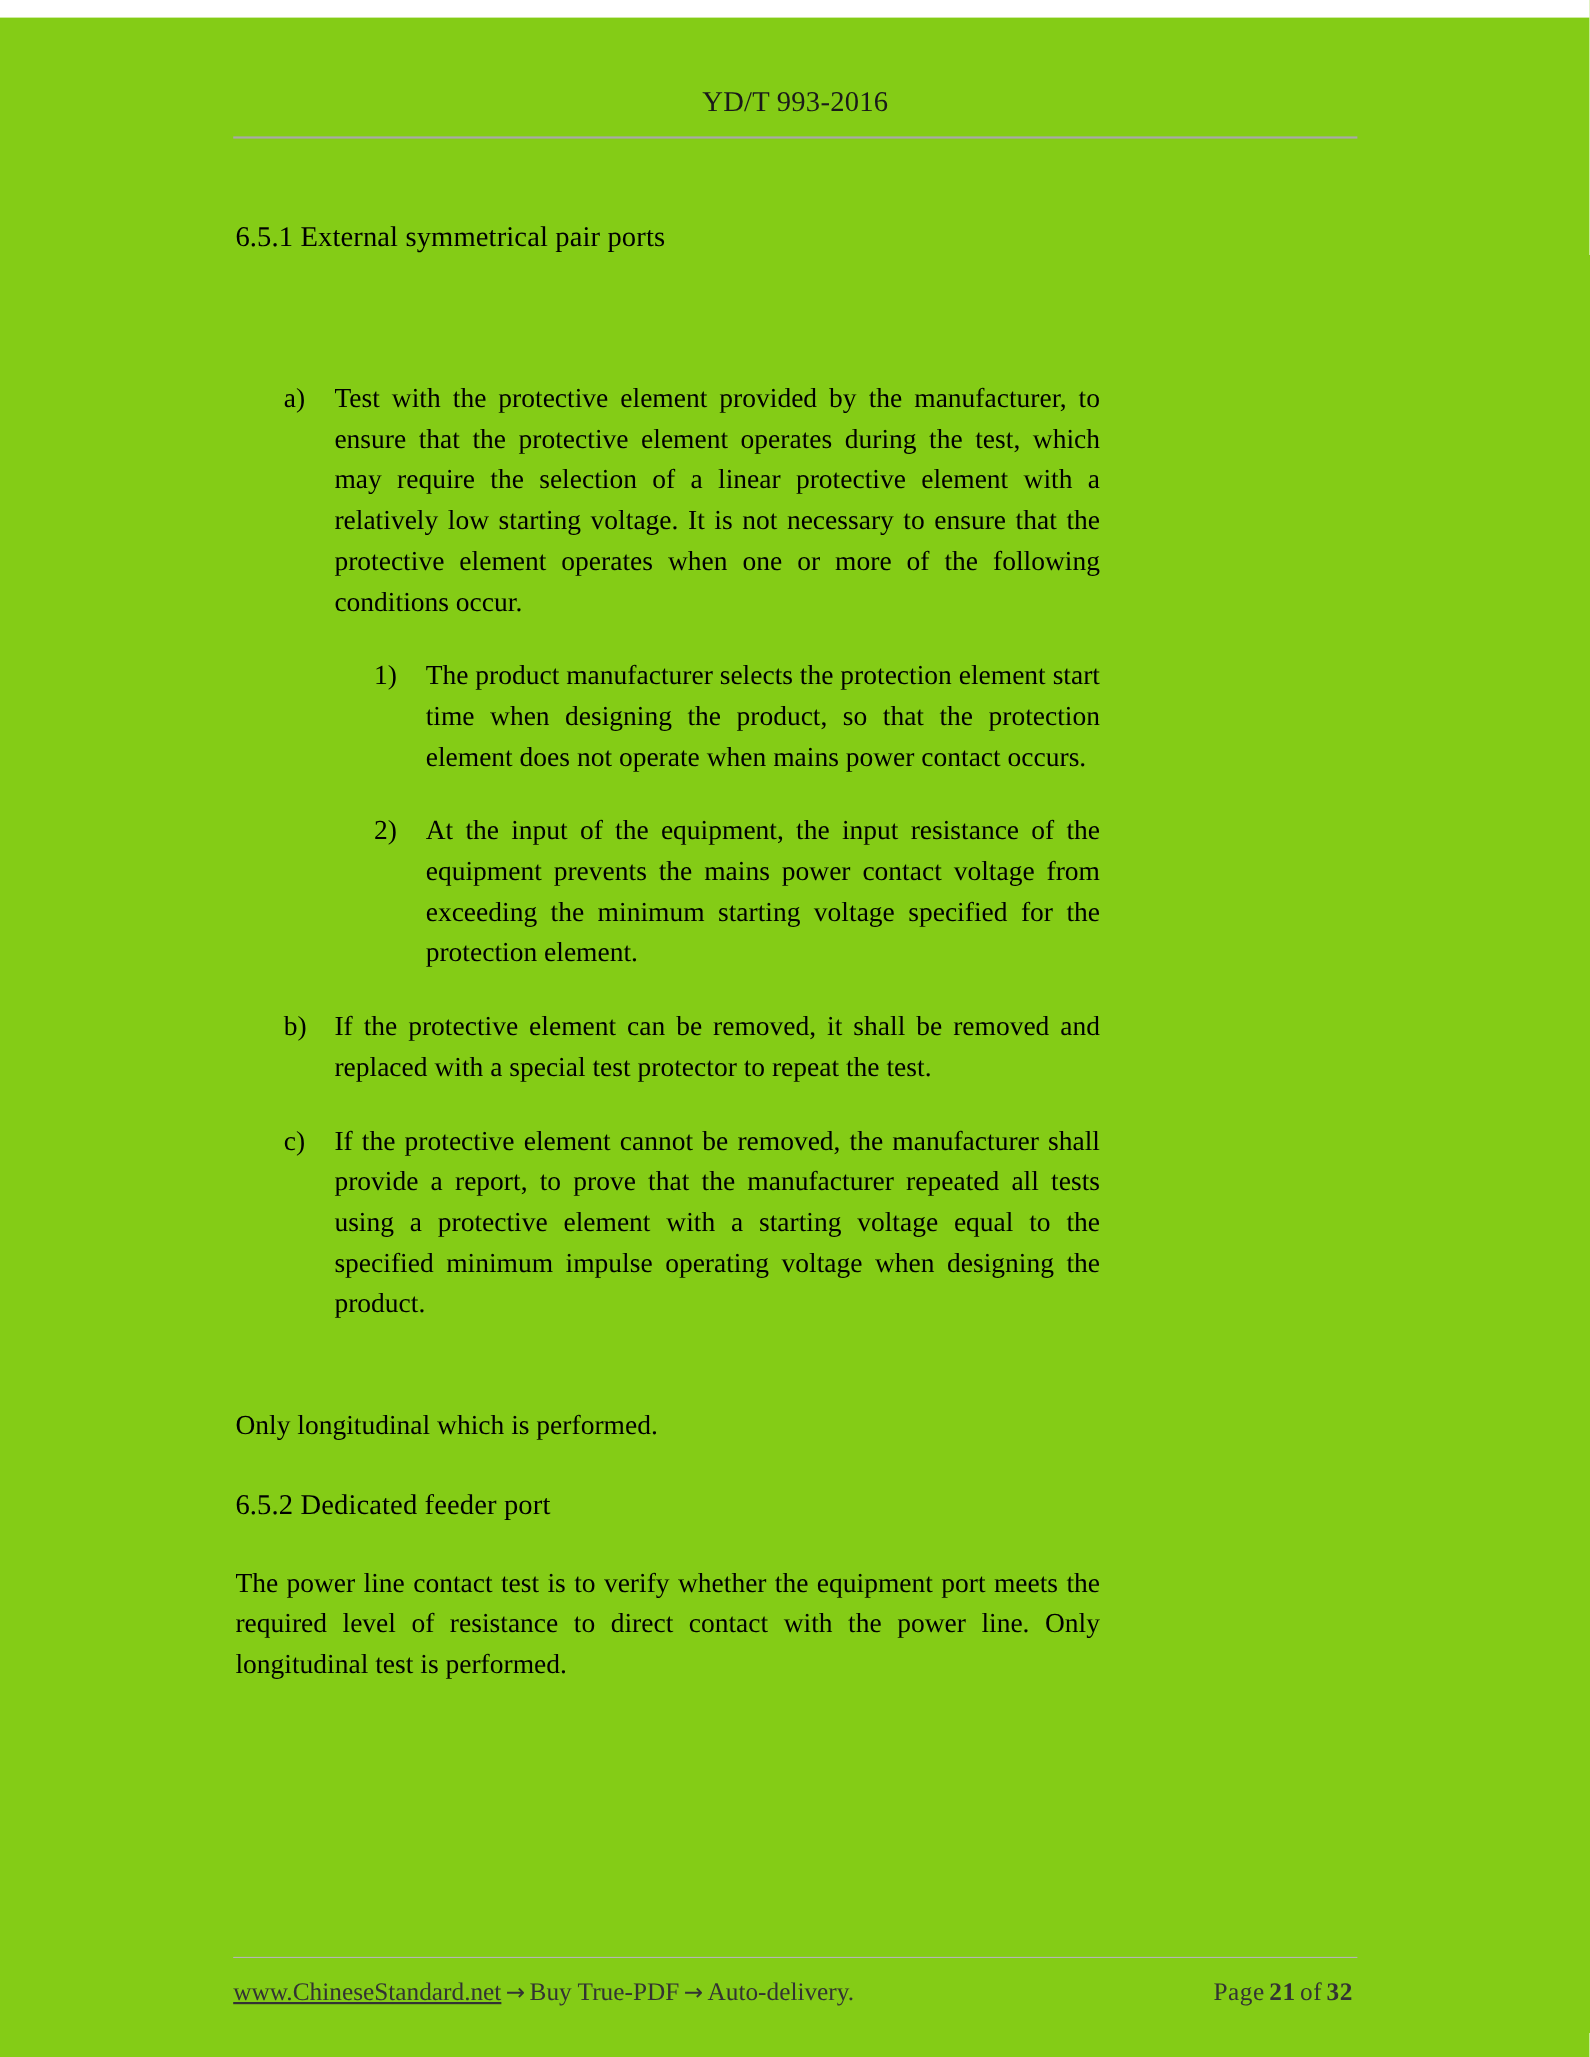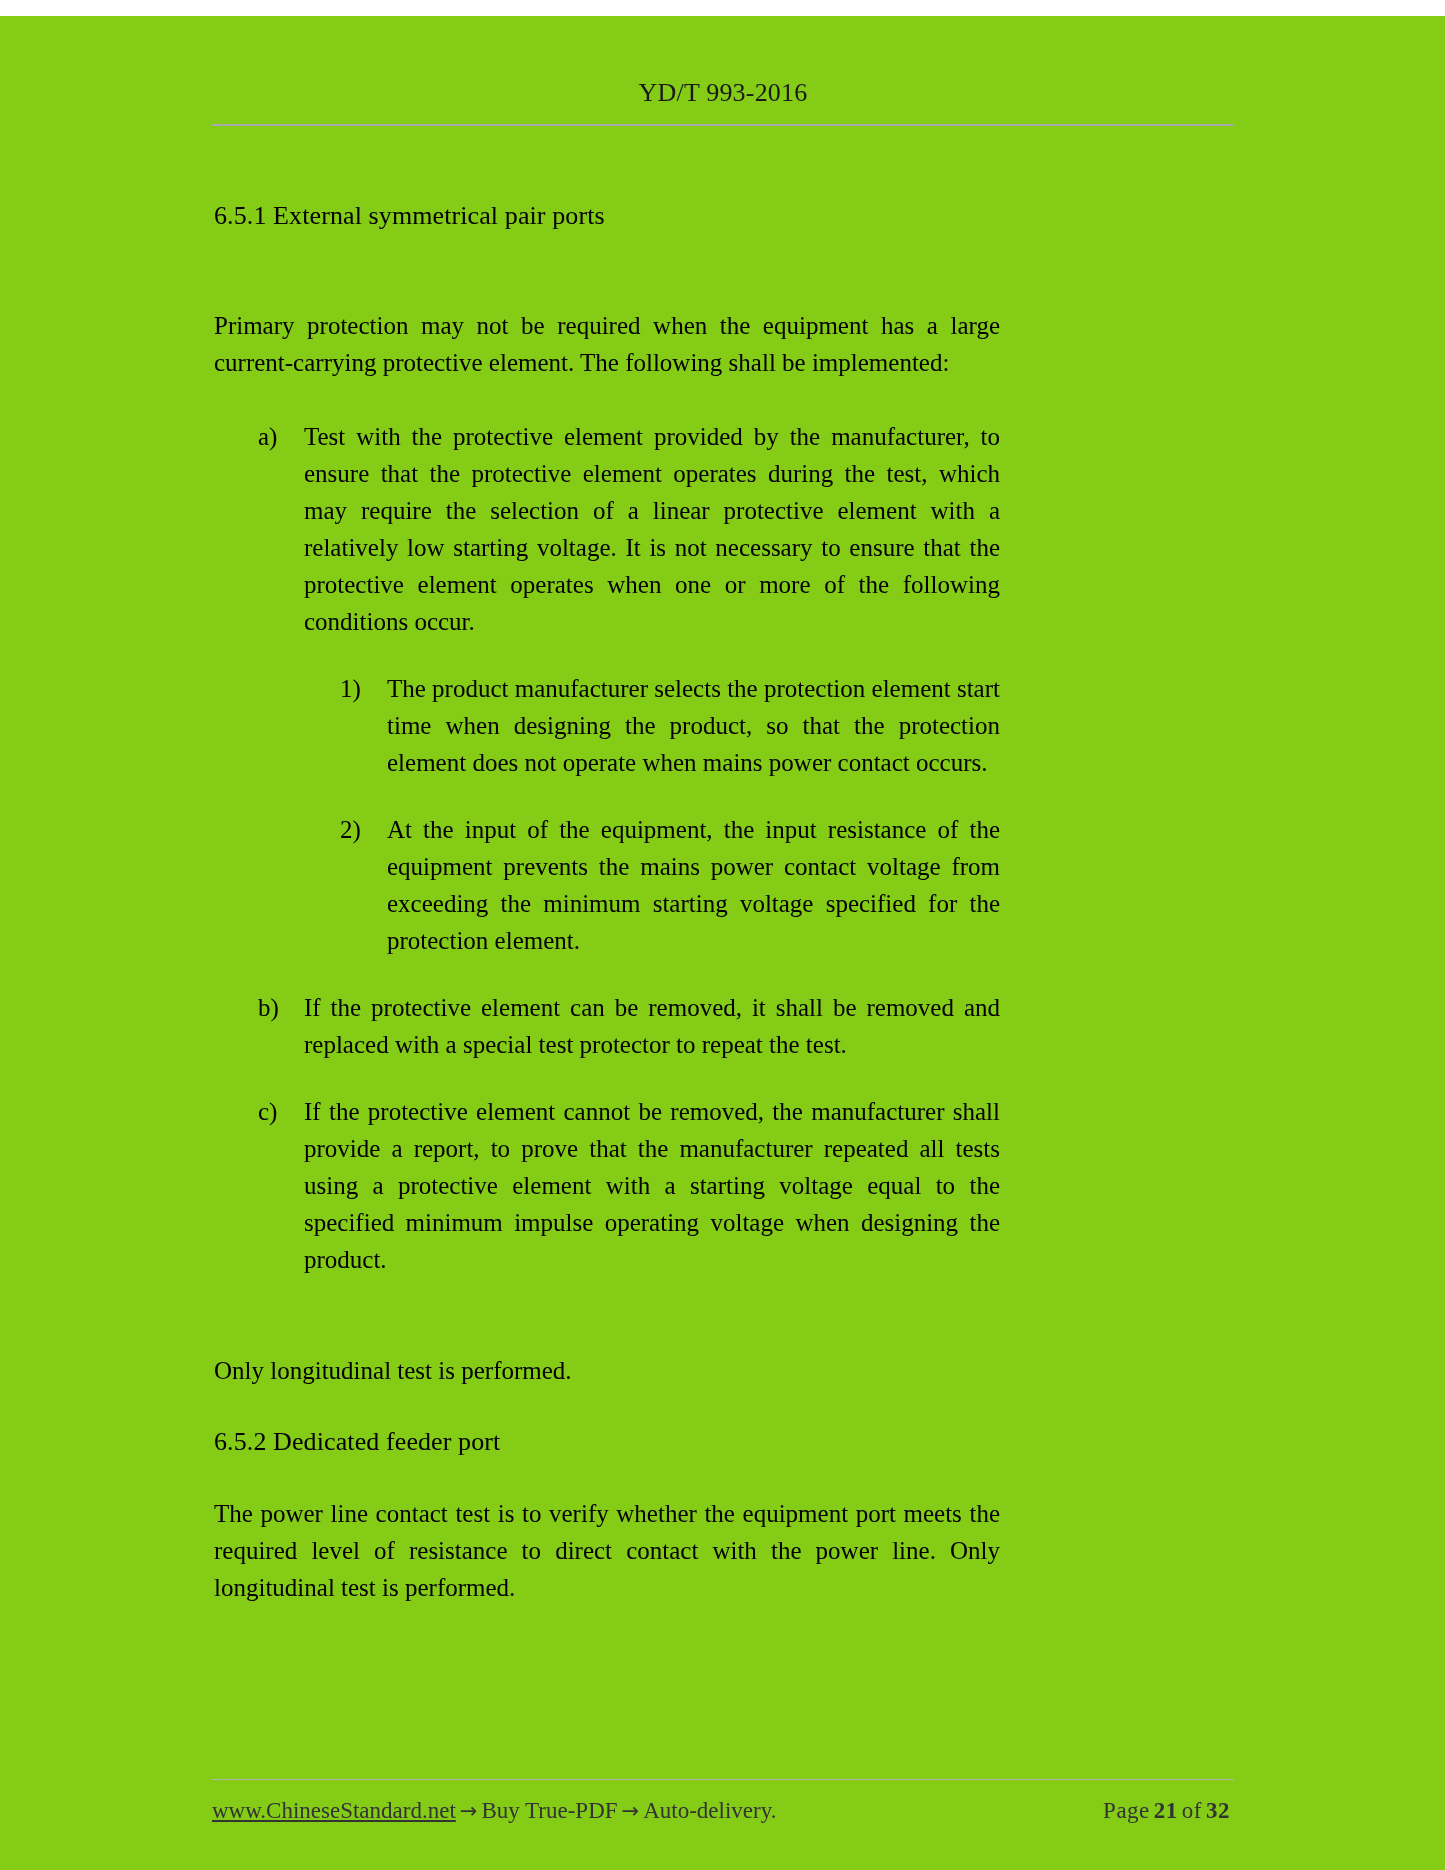--- a/index.html
+++ b/index.html
@@ -189,21 +189,20 @@
 
     <div class="sp-lg"></div>
 
     <h3 class="subsec-title">6.5.1 External symmetrical pair ports</h3>
 
     <div class="sp-md"></div>
 
 
     <div class="sp-md"></div>
 
-    <p class="body-text">Primary protection may not be required when the equipment has a large current-carrying protective element. The following shall be implemented:</p>
 
     <div class="sp-md"></div>
 
     <ol class="alpha-list">
       <li>
         <span class="marker">a)</span>
         <span class="li-text">Test with the protective element provided by the manufacturer, to ensure that the protective element operates during the test, which may require the selection of a linear protective element with a relatively low starting voltage. It is not necessary to ensure that the protective element operates when one or more of the following conditions occur.</span>
 
         <ol class="num-list">
           <li>
@@ -226,21 +225,21 @@
         <span class="marker">c)</span>
         <span class="li-text">If the protective element cannot be removed, the manufacturer shall provide a report, to prove that the manufacturer repeated all tests using a protective element with a starting voltage equal to the specified minimum impulse operating voltage when designing the product.</span>
       </li>
     </ol>
 
     <div class="sp-md"></div>
 
 
     <div class="sp-md"></div>
 
-    <p class="body-text nojust">Only longitudinal test is performed.</p>
+    <p class="body-text nojust">Only longitudinal which is performed.</p>
 
     <div class="sp-md"></div>
 
     <h3 class="subsec-title">6.5.2 Dedicated feeder port</h3>
 
     <div class="sp-md"></div>
 
     <p class="body-text">The power line contact test is to verify whether the equipment port meets the required level of resistance to direct contact with the power line. Only longitudinal test is performed.</p>
   </div>
 

